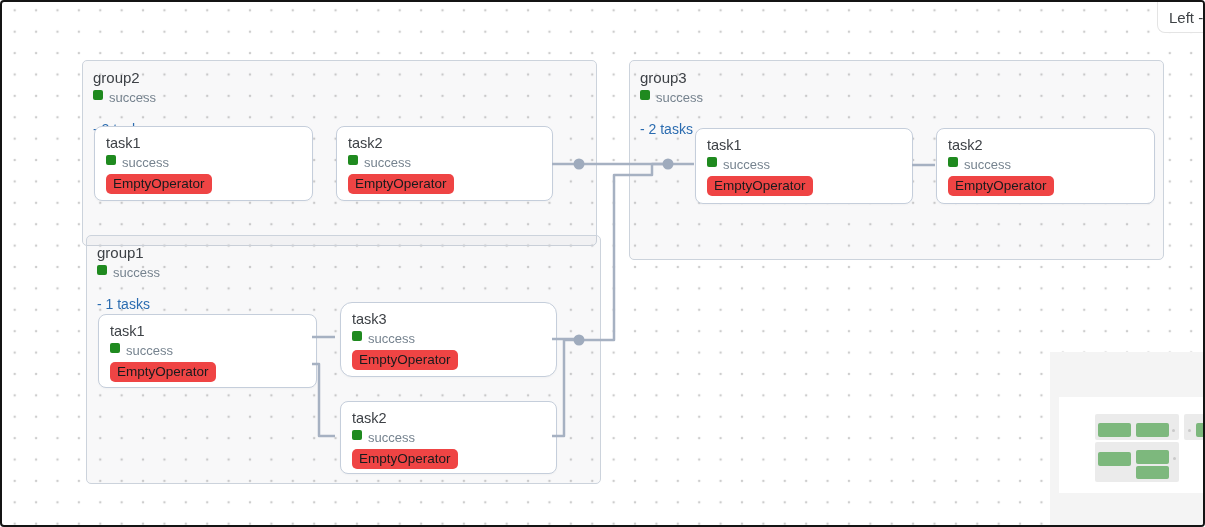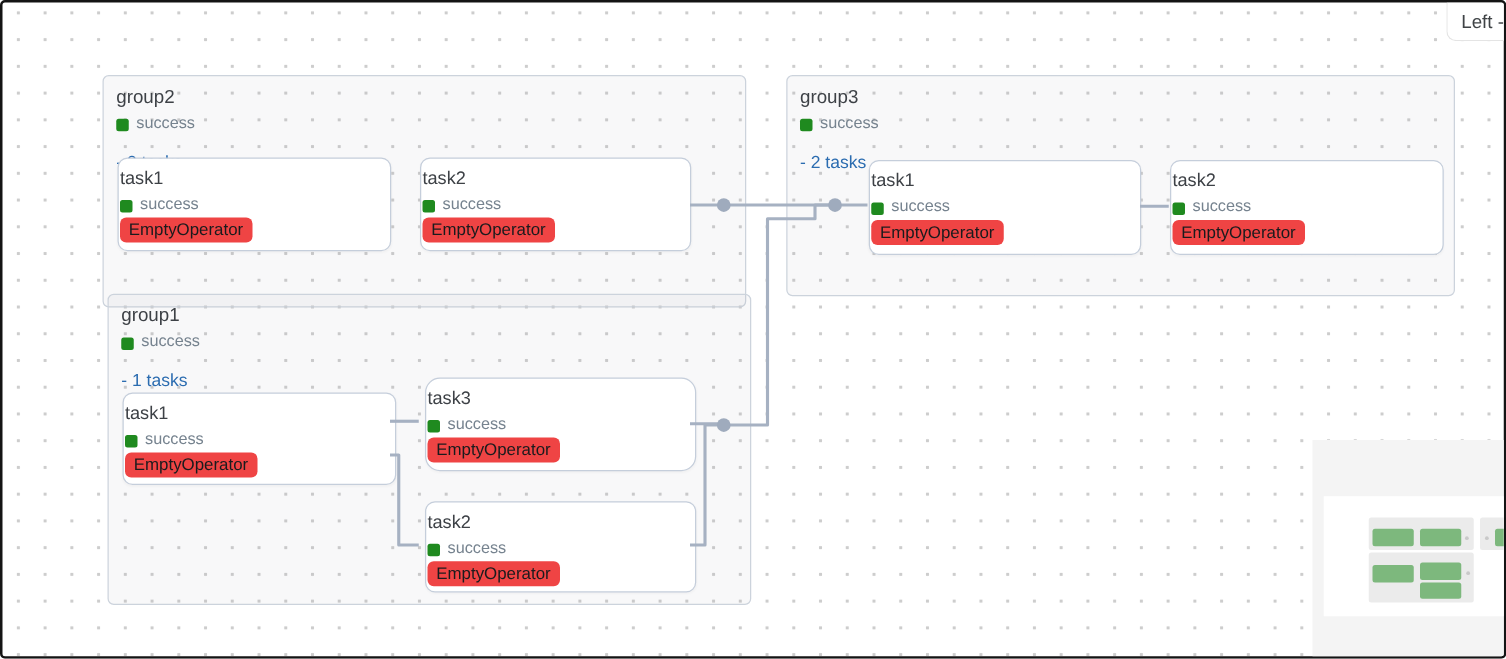--- a/index.html
+++ b/index.html
@@ -15,34 +15,34 @@
   
   .group {
     position:absolute;
     background:rgba(160,170,182,0.08);
     border:1.5px solid #ccd3dc;
     border-radius:5px;
     padding:7px 10px;
     z-index:1;
   }
   .g-group2 { left:80px;  top:58px;  width:515px; height:186px; }
-  .g-group3 { left:627px; top:58px;  width:535px; height:177px; }
+  .g-group3 { left:627px; top:58px;  width:535px; height:200px; }
   .g-group1 { left:84px;  top:233px; width:515px; height:249px; }
   .group-name { font-size:15px; color:#3d4146; line-height:19px; }
-  .status-row { display:flex; align-items:flex-end; gap:6px; margin-top:3px; }
+  .status-row { display:flex; align-items:flex-start; gap:6px; margin-top:3px; }
   .status-square { width:10px; height:10px; border-radius:2px; background:#1f8a1f; flex:0 0 auto; }
   .status-text { font-size:13px; color:#76838f; }
   .group-toggle { font-size:14px; color:#2b6cb0; margin-top:16px; cursor:pointer; }
   
   .task-card {
     position:absolute;
     background:#ffffff;
     border:1.5px solid #c5cedb;
     border-radius:8px;
-    padding:7px 1px;
+    padding:7px 11px;
     z-index:3;
     box-shadow:0 1px 2px rgba(0,0,0,0.03);
   }
   .task-name { font-size:14.5px; color:#3d4146; line-height:18px; }
   .operator-pill {
     display:inline-block; margin-top:4px;
     background:#ef4444; color:#191b1d;
     font-size:13.5px; line-height:17px;
     padding:1px 7px 2px; border-radius:5px;
   }

